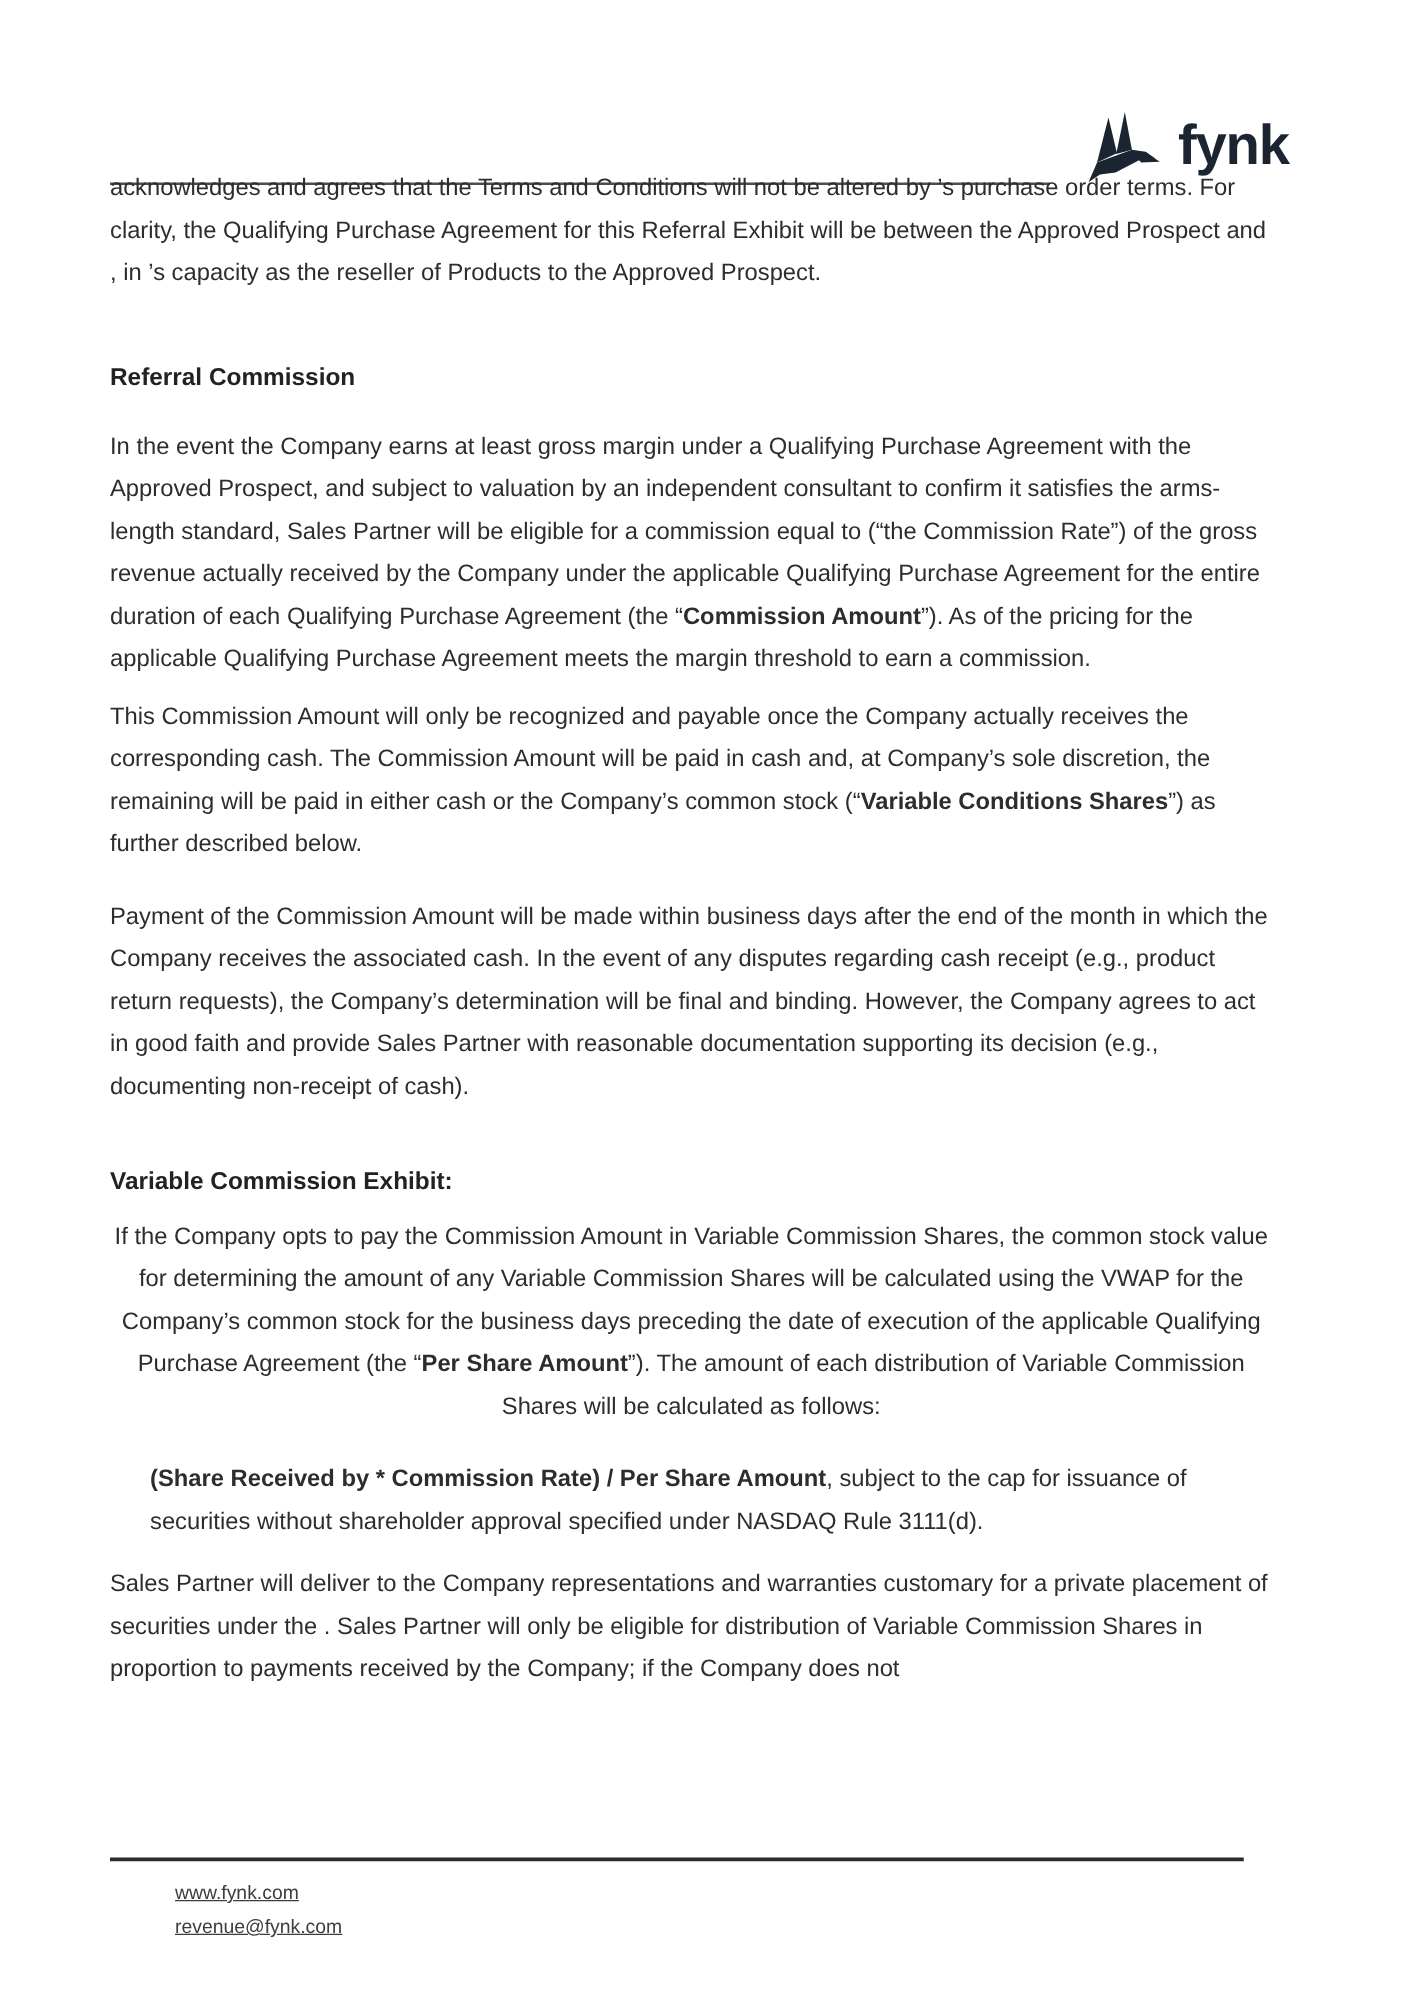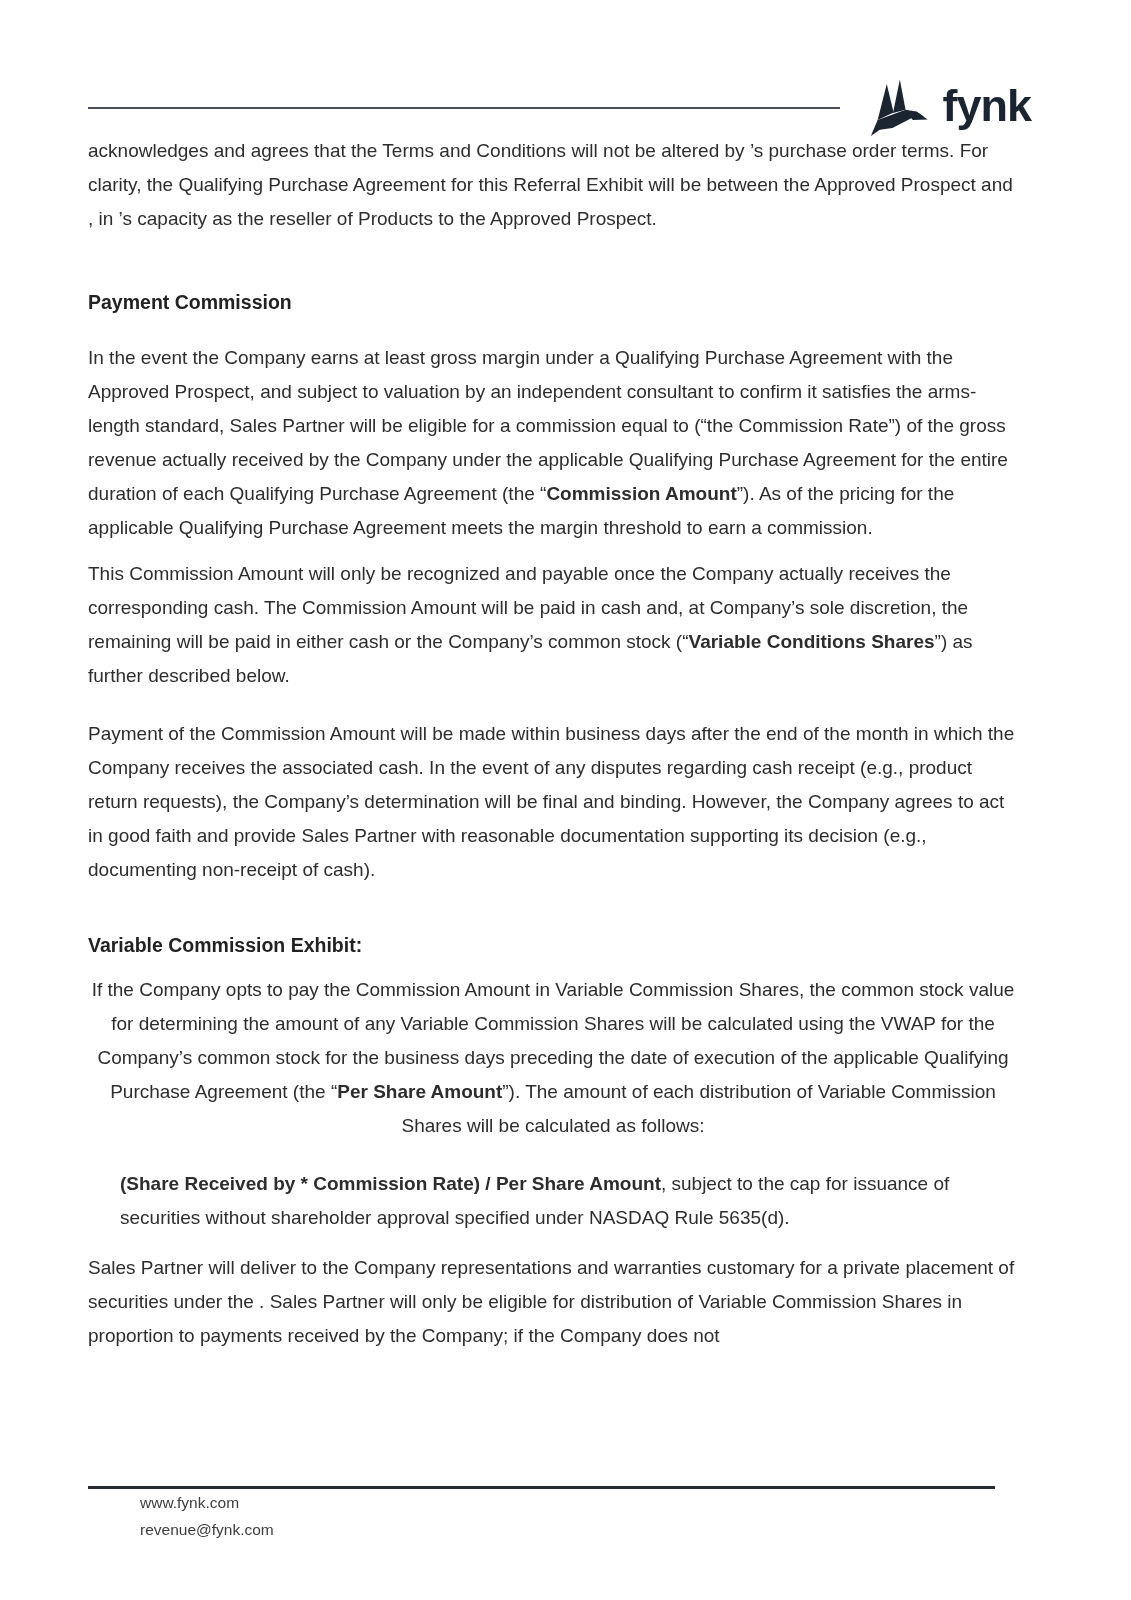--- a/index.html
+++ b/index.html
@@ -7,21 +7,21 @@
     width: 1131px; height: 1600px;
     background: #ffffff;
     font-family: "Liberation Sans", sans-serif;
     color: #2d2d2d;
   }
   .page { position: relative; width: 1131px; height: 1600px; overflow: hidden; background: #fff; }
 
   
   .header {
     position: absolute; top: 68px; left: 88px; right: 100px;
-    height: 80px; display: flex; align-items: center;
+    height: 80px; display: flex; align-items: flex-end;
   }
   .header-rule { flex: 1; height: 2px; background: #474e55; margin-right: 20px; }
   .logo { display: flex; align-items: center; gap: 8px; }
   .logo svg { display: block; }
   .wordmark {
     font-size: 45px; font-weight: 700; color: #1b2531;
     letter-spacing: -1px; line-height: 1; padding-bottom: 6px;
   }
 
   
@@ -41,21 +41,21 @@
   .p-example {
     margin-top: 8px !important; padding-left: 32px;
     font-style: italic; font-size: 17.5px !important; line-height: 26px !important;
   }
   .p-s2b  { margin-top: 16px !important; }
   .b { font-weight: 700; }
 
   
   .footer { position: absolute; left: 88px; top: 1486px; width: 907px; }
   .footer-rule { height: 3px; background: #272c31; }
-  .footer-text { padding-left: 52px; font-size: 15.5px; line-height: 27px; color: #3d3d3d; }
+  .footer-text { margin-top: 12px; padding-left: 52px; font-size: 15.5px; line-height: 27px; color: #3d3d3d; text-decoration: underline; }
 </style>
 </head>
 <body>
 
 <div class="page">
 
   <div class="header">
     <div class="header-rule"></div>
     <div class="logo">
       <span>
@@ -70,33 +70,33 @@
         </svg>
       </span>
       <span class="wordmark">fynk</span>
     </div>
   </div>
 
   <div class="content">
 
     <p class="p-intro"><span>acknowledges and agrees that the Terms and Conditions will not be altered by ’s purchase order terms. For clarity, the Qualifying Purchase Agreement for this Referral Exhibit will be between the Approved Prospect and , in ’s capacity as the reseller of Products to the Approved Prospect.</span></p>
 
-    <h2 class="sec h-sec1">Payment Commission</h2>
+    <h2 class="sec h-sec1">Referral Commission</h2>
 
     <p class="p-s1a"><span>In the event the Company earns at least gross margin under a Qualifying Purchase Agreement with the Approved Prospect, and subject to valuation by an independent consultant to confirm it satisfies the arms-length standard, Sales Partner will be eligible for a commission equal to (“the Commission Rate”) of the gross revenue actually received by the Company under the applicable Qualifying Purchase Agreement for the entire duration of each Qualifying Purchase Agreement (the “</span><span class="b">Commission Amount</span><span>”). As of the pricing for the applicable Qualifying Purchase Agreement meets the margin threshold to earn a commission.</span></p>
 
     <p class="p-s1b"><span>This Commission Amount will only be recognized and payable once the Company actually receives the corresponding cash. The Commission Amount will be paid in cash and, at Company’s sole discretion, the remaining will be paid in either cash or the Company’s common stock (“</span><span class="b">Variable Conditions Shares</span><span>”) as further described below.</span></p>
 
     <p class="p-s1c"><span>Payment of the Commission Amount will be made within business days after the end of the month in which the Company receives the associated cash. In the event of any disputes regarding cash receipt (e.g., product return requests), the Company’s determination will be final and binding. However, the Company agrees to act in good faith and provide Sales Partner with reasonable documentation supporting its decision (e.g., documenting non-receipt of cash).</span></p>
 
     <h2 class="sec h-sec2">Variable Commission Exhibit:</h2>
 
     <p class="p-s2a"><span>If the Company opts to pay the Commission Amount in Variable Commission Shares, the common stock value for determining the amount of any Variable Commission Shares will be calculated using the VWAP for the Company’s common stock for the  business days preceding the date of execution of the applicable Qualifying Purchase Agreement (the “</span><span class="b">Per Share Amount</span><span>”). The amount of each distribution of Variable Commission Shares will be calculated as follows:</span></p>
 
-    <p class="p-formula"><span class="b">(Share Received by * Commission Rate) / Per Share Amount</span><span>, subject to the cap for issuance of securities without shareholder approval specified under NASDAQ Rule 5635(d).</span></p>
+    <p class="p-formula"><span class="b">(Share Received by * Commission Rate) / Per Share Amount</span><span>, subject to the cap for issuance of securities without shareholder approval specified under NASDAQ Rule 3111(d).</span></p>
 
 
     <p class="p-s2b"><span>Sales Partner will deliver to the Company representations and warranties customary for a private placement of securities under the . Sales Partner will only be eligible for distribution of Variable Commission Shares in proportion to payments received by the Company; if the Company does not</span></p>
 
   </div>
 
   <div class="footer">
     <div class="footer-rule"></div>
     <div class="footer-text">
       <div>www.fynk.com</div>

